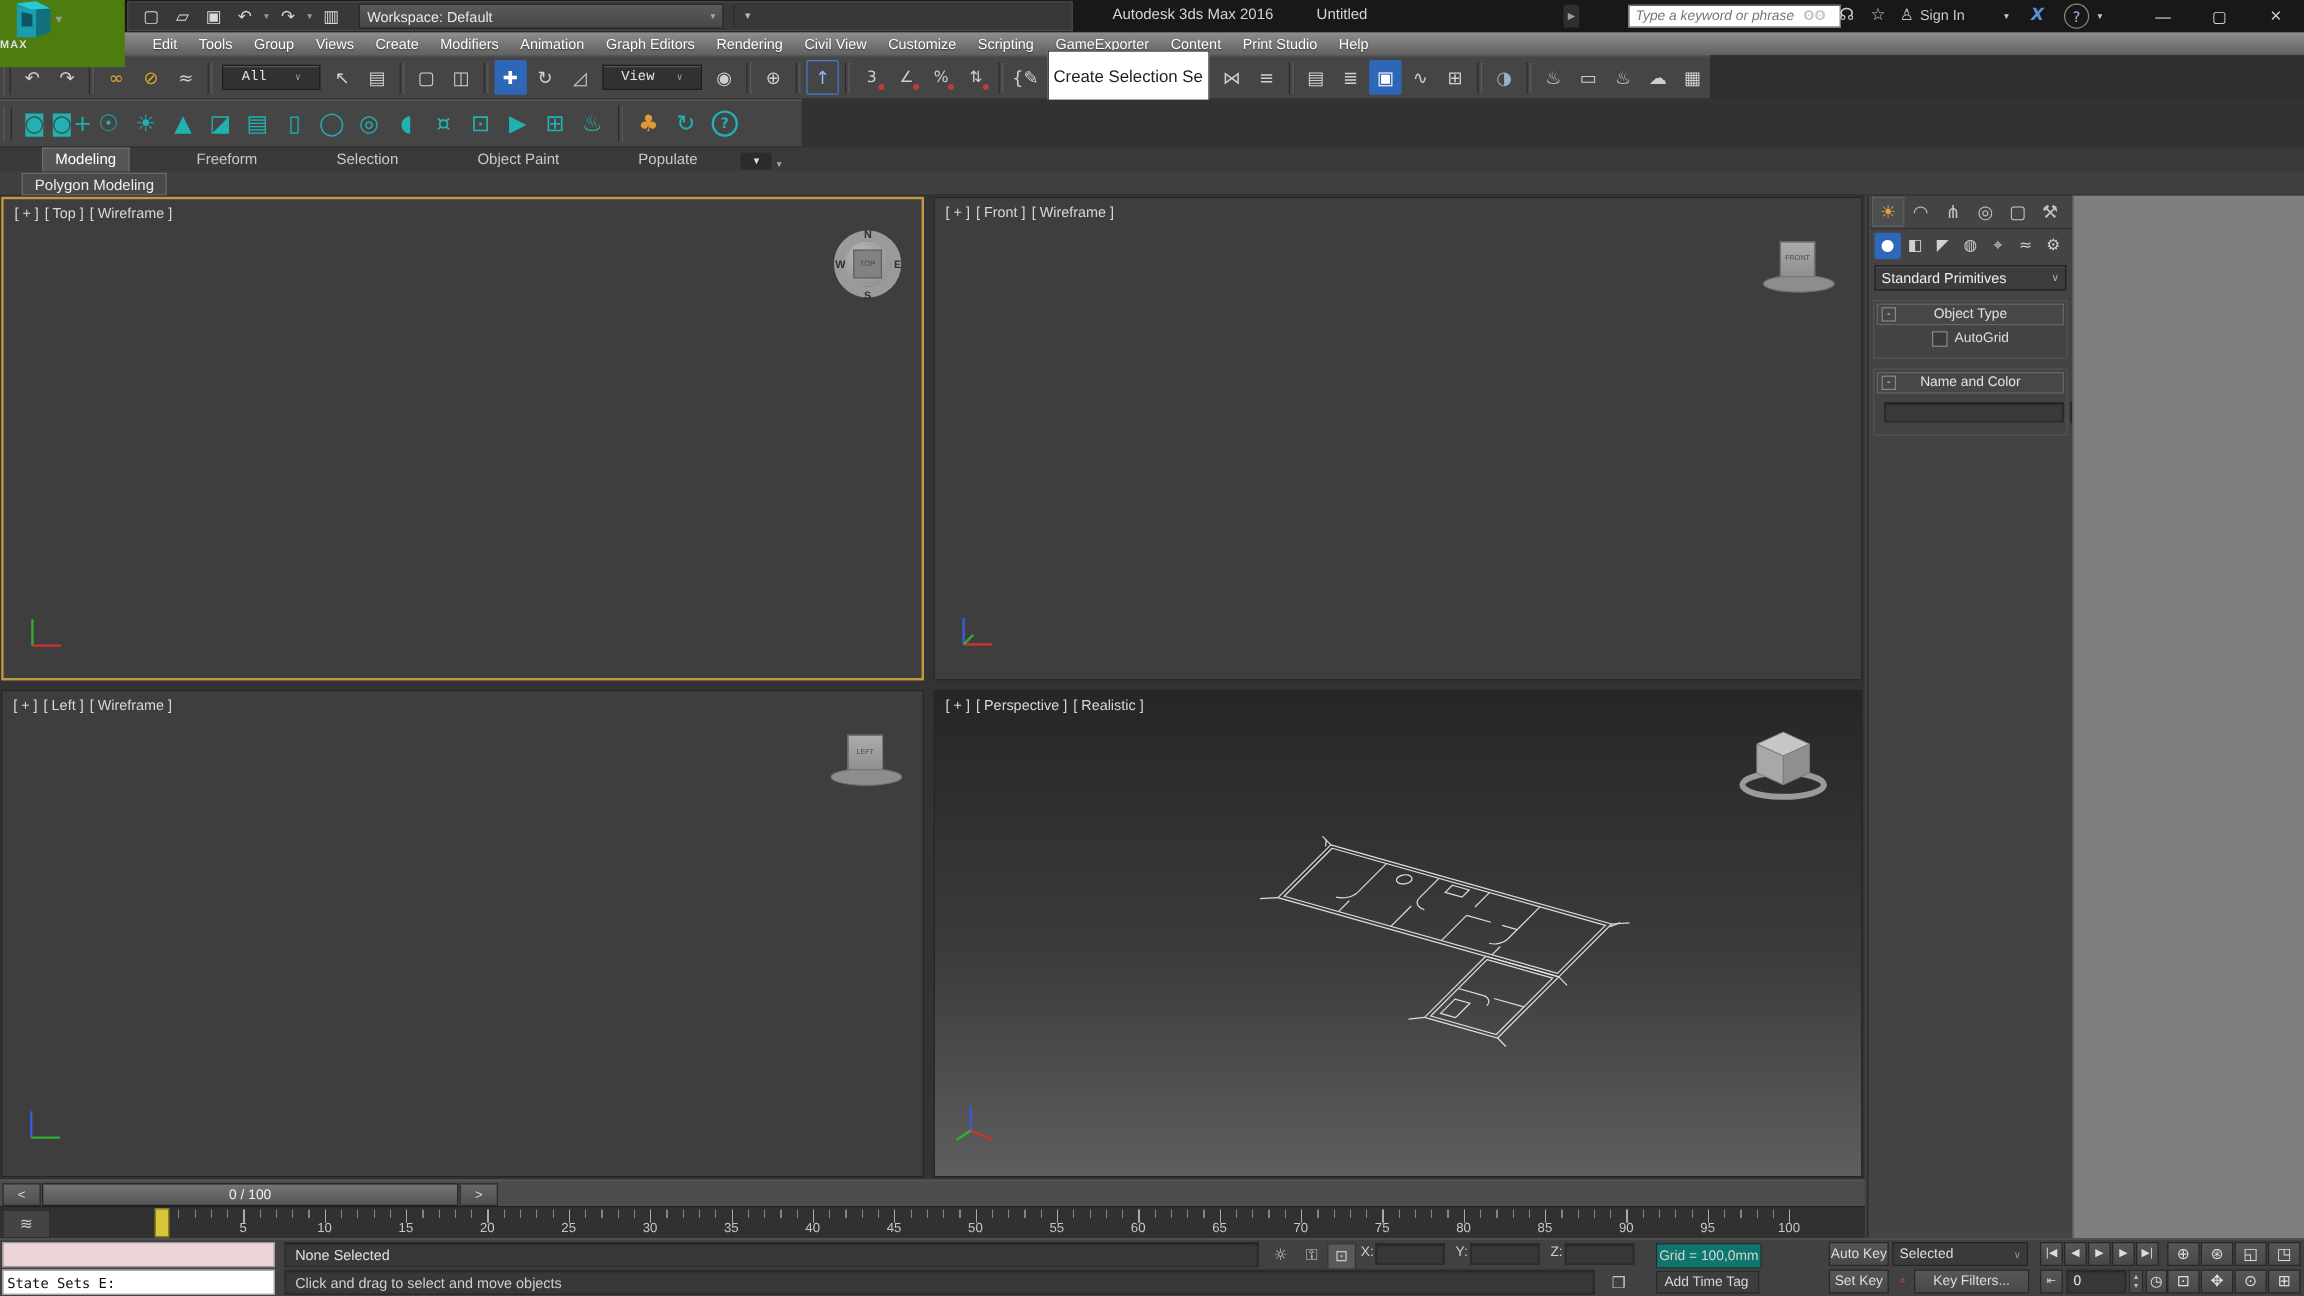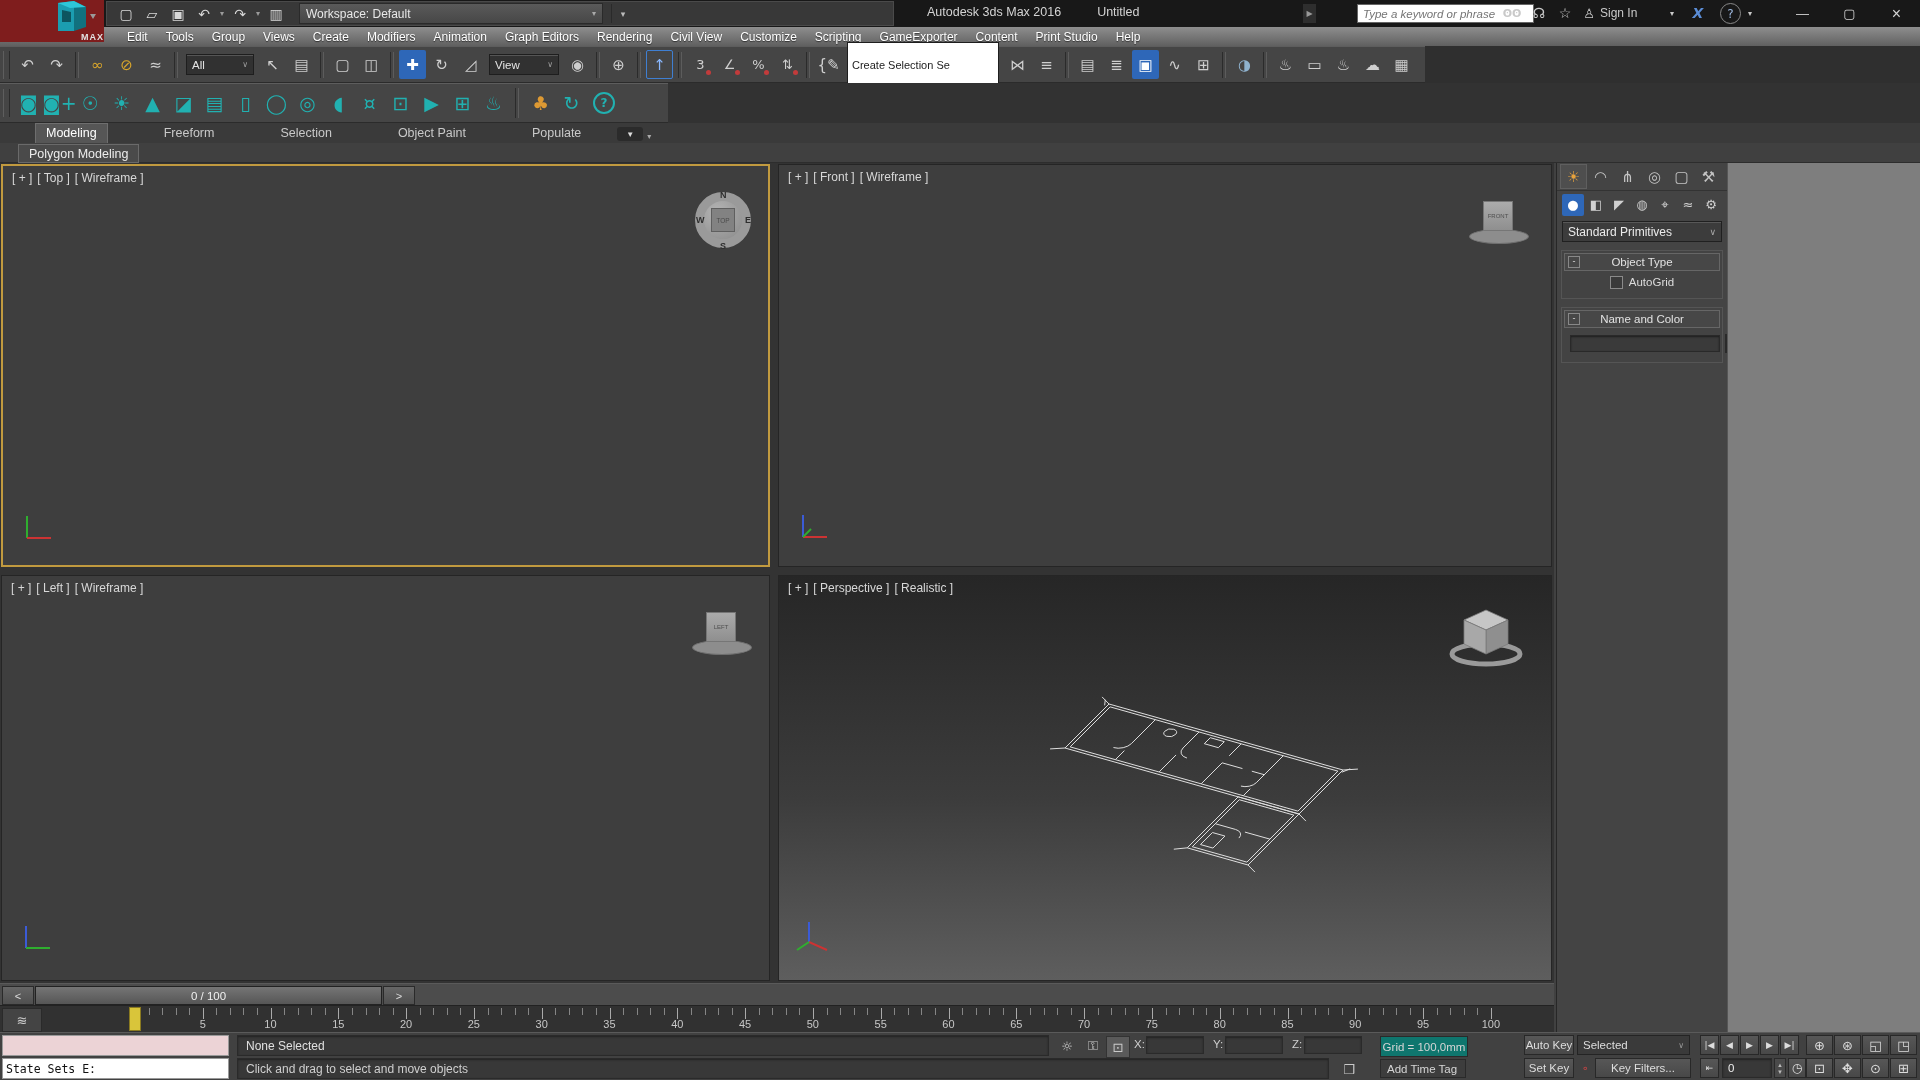--- a/index.html
+++ b/index.html
@@ -1,21 +1,21 @@
 <!DOCTYPE html>
 <html><head>
 <meta charset="utf-8">
 <style>
   html,body{margin:0;padding:0;background:#222;}
   body{font-family:"Liberation Sans","DejaVu Sans",sans-serif;-webkit-font-smoothing:antialiased;}
   #app{position:relative;width:1920px;height:1080px;background:#414141;overflow:hidden;font-size:12px;color:#ccc;}
 
   
   #titlebar{position:absolute;left:0;top:0;width:1920px;height:27px;background:#181818;}
-  #logo-block{position:absolute;left:0;top:0;width:104px;height:42px;background:#7f1d1d;z-index:5;display:flex;flex-direction:column;align-items:flex-end;}
+  #logo-block{position:absolute;left:0;top:0;width:104px;height:56px;background:#4d7c0f;z-index:5;display:flex;flex-direction:column;align-items:flex-start;}
   #logo-block .max-label{font-size:9px;font-weight:bold;color:#e2e2e2;letter-spacing:1px;margin-top:-2px;}
   #qat{position:absolute;left:106px;top:1px;height:25px;width:788px;background:#383838;border:1px solid #4a4a4a;display:flex;align-items:center;padding-left:6px;box-sizing:border-box;}
   .qbtn{width:26px;height:22px;display:flex;align-items:center;justify-content:center;color:#d8d8d8;font-size:14px;font-family:"DejaVu Sans",sans-serif;}
   .qbtn.qcaret{width:10px;font-size:8px;color:#9a9a9a;}
   #workspace-combo{margin-left:10px;width:290px;height:19px;background:linear-gradient(#5a5a5a,#474747);border:1px solid #2a2a2a;display:flex;align-items:center;justify-content:space-between;padding:0 6px;color:#e8e8e8;font-size:12px;}
   #qat-customize{margin-left:8px;width:22px;height:19px;border-left:1px solid #2a2a2a;display:flex;align-items:center;justify-content:center;color:#bbb;font-size:9px;}
   #title-text{position:absolute;left:927px;top:5px;display:flex;gap:36px;color:#d4d4d4;font-size:12.5px;white-space:nowrap;}
   #search-flyout{position:absolute;left:1303px;top:4px;width:13px;height:19px;background:#2e2e2e;color:#999;font-size:8px;display:flex;align-items:center;justify-content:center;}
   #search-box{position:absolute;left:1317px;top:4px;width:177px;height:19px;background:#fff;border:1px solid #666;box-sizing:border-box;margin-left:40px;}
   #search-box input{width:100%;height:100%;border:0;outline:0;font-style:italic;font-size:11.5px;color:#555;padding:0 5px;box-sizing:border-box;background:transparent;font-family:"Liberation Sans",sans-serif;}
@@ -33,25 +33,25 @@
   .grip{width:5px;height:28px;border-left:1px solid #5e5e5e;border-right:1px solid #2a2a2a;margin:0 3px 0 1px;}
   .tbrun{display:flex;align-items:center;}
   .tb{width:27px;height:29px;margin:0 1px;display:flex;align-items:center;justify-content:center;font-size:15px;color:#cfcfcf;position:relative;border-radius:2px;font-family:"DejaVu Sans",sans-serif;}
   .tb.gold{color:#d9a62b;}
   .tb.active{background:#2e67b8;color:#fff;}
   .tb.outlined{border:1px solid #3f7fd2;color:#8ab8ff;box-sizing:border-box;}
   .tb.blueish{color:#8fb3cf;}
   .tb.snap{font-size:13px;}
   .tb.snap::after{content:"";position:absolute;right:3px;bottom:4px;width:5px;height:5px;border-radius:50%;background:#c23b3b;}
   .tbsep{width:2px;height:26px;border-left:1px solid #2b2b2b;border-right:1px solid #5c5c5c;margin:0 4px;}
-  .combo{height:19px;background:#313131;border:1px solid #1e1e1e;box-shadow:inset 0 1px 0 #555;display:flex;align-items:center;justify-content:space-between;padding:0 5px;color:#e4e4e4;font-size:11.5px;margin:0 4px;}
+  .combo{height:19px;background:#313131;border:1px solid #1e1e1e;box-shadow:inset 0 1px 0 #555;display:flex;align-items:center;justify-content:space-between;padding:0 15px;color:#e4e4e4;font-size:11.5px;margin:0 4px;font-family:Liberation Mono, monospace;}
   .combo .caret{font-size:8px;color:#9f9f9f;margin-left:6px;}
   #filter-combo{width:56px;}
   #coord-combo{width:58px;}
-  #selset-field{width:142px;height:19px;background:#fff;border:1px solid #1e1e1e;color:#222;font-size:11px;display:flex;align-items:center;padding:12px 4px;margin:0 4px;overflow:hidden;white-space:nowrap;}
+  #selset-field{width:142px;height:19px;background:#fff;border:1px solid #1e1e1e;color:#222;font-size:14px;display:flex;padding:12px 4px;margin:0 4px;overflow:hidden;white-space:nowrap;}
 
   #toolbar-second-row{position:absolute;left:0;top:83px;width:1920px;height:40px;background:#323232;}
   #toolbar-second{position:absolute;left:0;top:0;width:668px;height:40px;background:#454545;border-top:1px solid #5d5d5d;border-bottom:1px solid #2b2b2b;display:flex;align-items:center;box-sizing:border-box;padding-left:2px;}
   .t2{width:31px;height:32px;display:flex;align-items:center;justify-content:center;font-size:19px;color:#21b1b1;font-family:"DejaVu Sans",sans-serif;}
   .t2.orange{color:#dd9933;}
   .t2.circ{border:2px solid #21b1b1;border-radius:50%;width:18px;height:18px;font-size:12px;font-weight:bold;margin:0 6px;}
   .t2sep{width:2px;height:30px;border-left:1px solid #2b2b2b;border-right:1px solid #5c5c5c;margin:0 6px;}
 
   
   #ribbon-tabs{position:absolute;left:0;top:123px;width:1920px;height:20px;background:#3a3a3a;display:flex;align-items:flex-end;padding-left:35px;box-sizing:border-box;}

